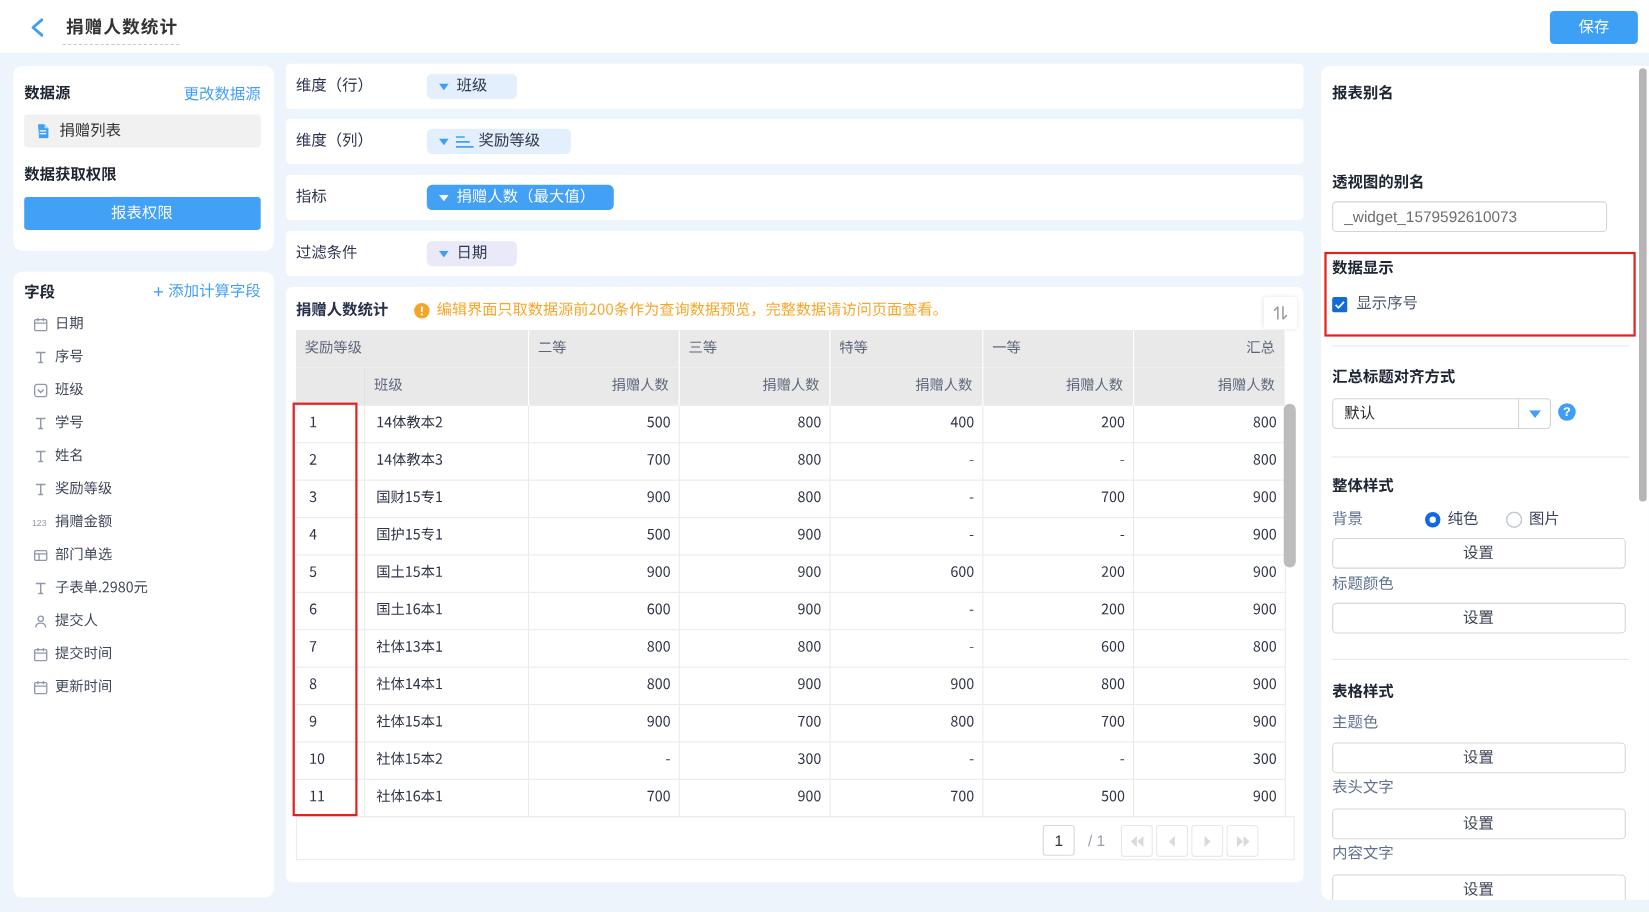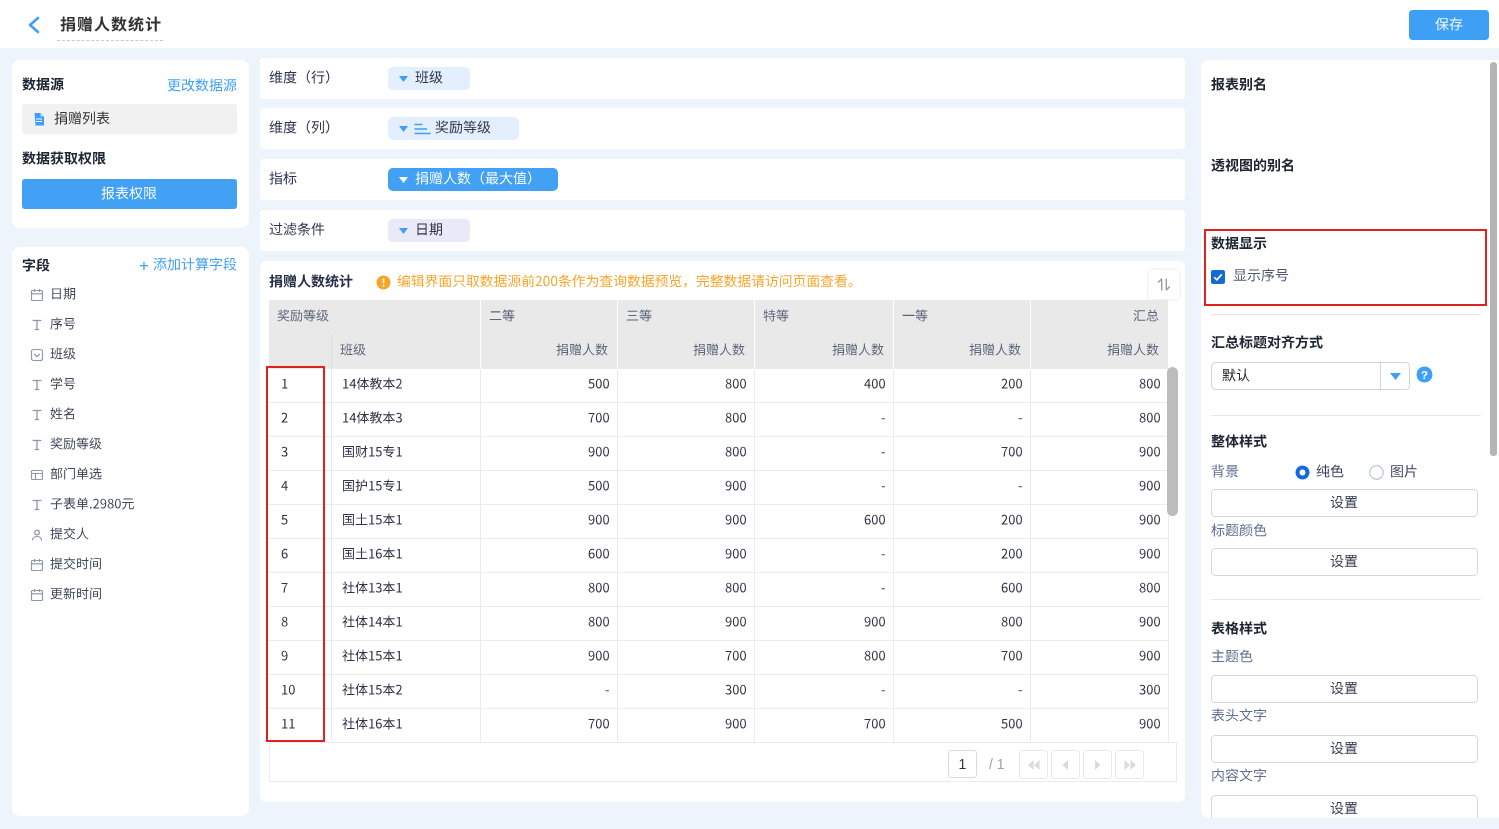--- a/index.html
+++ b/index.html
@@ -168,20 +168,31 @@
               </g>
             </svg>
           </div>
           <div style="width:6px"></div>
           <svg width="53" height="16" viewBox="0 0 53 16" style="display:block;fill:#3f4759;">
             <use href="#t14" transform="translate(0,11.4)"></use>
           </svg>
         </div>
         <div class="fieldrow">
           <div class="ic">
+            <svg width="16" height="14" viewBox="0 0 16 14" style="display:block">
+              <text x="0" y="10.5" font-family="Liberation Sans, sans-serif" font-size="8.5" fill="#9098ab">123</text>
+            </svg>
+          </div>
+          <div style="width:6px"></div>
+          <svg width="53" height="16" viewBox="0 0 53 16" style="display:block;fill:#3f4759;">
+            <use href="#t15" transform="translate(0,11.4)"></use>
+          </svg>
+        </div>
+        <div class="fieldrow">
+          <div class="ic">
             <svg width="14" height="14" viewBox="0 0 14 14" style="display:block">
               <g fill="none" stroke="#9098ab" stroke-width="1.2">
                 <rect x="1.5" y="2.5" width="11" height="9" rx="1"></rect>
                 <path d="M1.5 5.5h11M5.5 5.5v6"></path>
               </g>
             </svg>
           </div>
           <div style="width:6px"></div>
           <svg width="53" height="16" viewBox="0 0 53 16" style="display:block;fill:#3f4759;">
             <use href="#t16" transform="translate(0,11.4)"></use>
@@ -990,20 +1001,21 @@
       <div class="glabel" style="top:17px">
         <svg width="57" height="17" viewBox="0 0 57 17" style="display:block;fill:#1f2633;">
           <use href="#t68" transform="translate(0,12.3)"></use>
         </svg>
       </div>
       <div class="glabel" style="top:98px">
         <svg width="85" height="17" viewBox="0 0 85 17" style="display:block;fill:#1f2633;">
           <use href="#t69" transform="translate(0,12.3)"></use>
         </svg>
       </div>
+      <div class="inp" style="top:123px">_widget_1579592610073</div>
       <div class="glabel" style="top:176px">
         <svg width="57" height="17" viewBox="0 0 57 17" style="display:block;fill:#1f2633;">
           <use href="#t70" transform="translate(0,12.3)"></use>
         </svg>
       </div>
       <div class="glabel" style="top:208px;display:flex;align-items:center">
         <svg width="14" height="14" viewBox="0 0 14 14" style="display:block">
           <rect x="0" y="0" width="14" height="14" rx="2" fill="#146bd3"></rect>
           <path d="M3.2 7.2l2.6 2.6 5-5.4" stroke="#fff" stroke-width="1.6" fill="none"></path>
         </svg>

